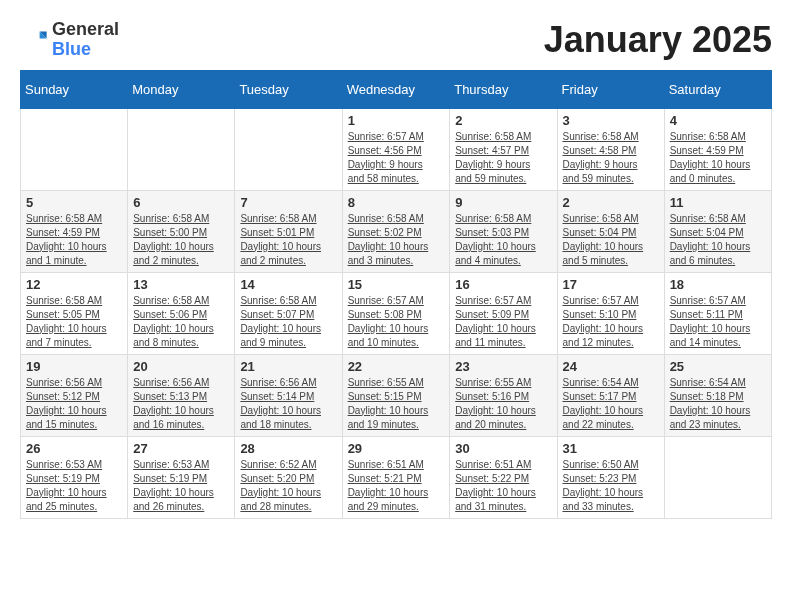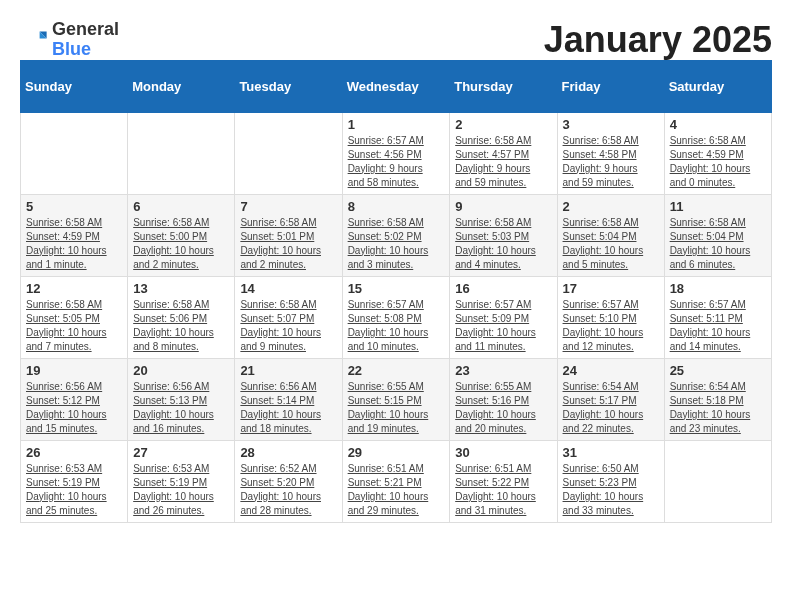--- a/index.html
+++ b/index.html
@@ -7,20 +7,21 @@
       font-family: Arial, sans-serif;
       background: #fff;
       width: 792px;
       min-height: 612px;
       padding: 20px;
     }
     .header {
       display: flex;
       align-items: flex-start;
       justify-content: space-between;
+      margin-bottom: 10px;
     }
     .logo {
       display: flex;
       align-items: center;
     }
     .logo-text {
       display: flex;
       flex-direction: column;
       font-size: 18px;
       font-weight: bold;
@@ -48,22 +49,22 @@
     }
     .calendar {
       width: 100%;
       border-collapse: collapse;
       border: 1px solid #ccc;
     }
     .calendar th {
       background: #1a6bb5;
       color: #fff;
       font-size: 13px;
-      font-weight: bold;
-      padding: 18px 4px;
+      font-weight: normal;
+      padding: 11px 4px;
       text-align: left;
       border: 1px solid #1a6bb5;
     }
     .calendar td {
       vertical-align: top;
       width: 108px;
       min-height: 80px;
       padding: 4px 5px;
       border: 1px solid #ddd;
       font-size: 10.5px;

